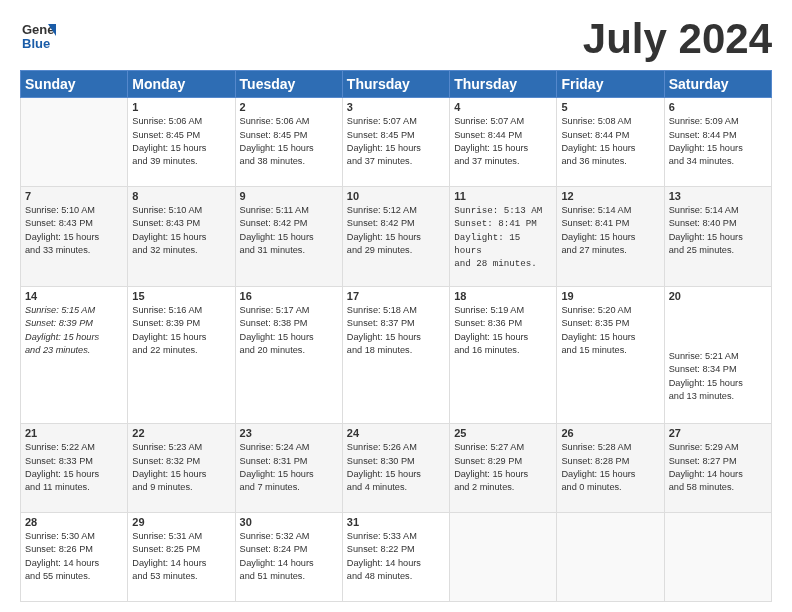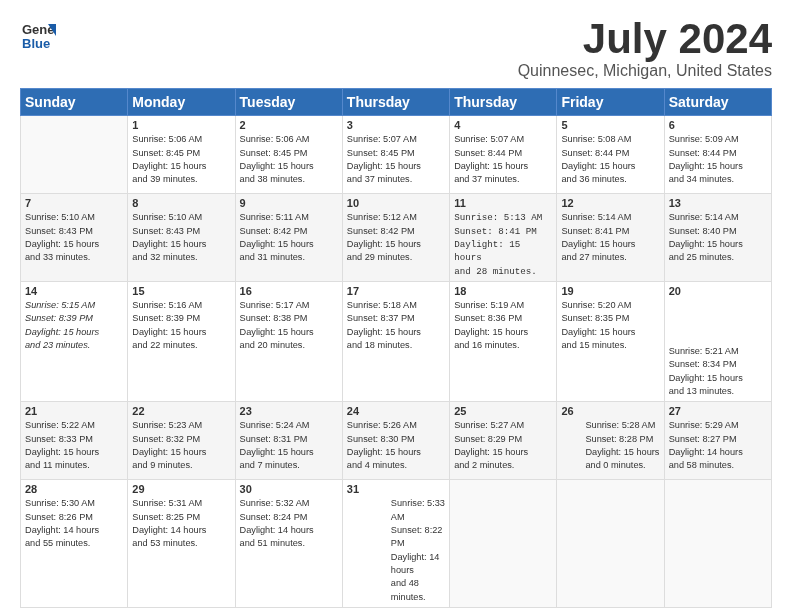--- a/index.html
+++ b/index.html
@@ -99,21 +99,20 @@
       <div class="logo-row">
         <svg width="36" height="36" viewBox="0 0 36 36">
           <text x="2" y="18" font-size="13" font-weight="bold" fill="#333" font-family="Arial">General</text>
           <text x="2" y="32" font-size="13" font-weight="bold" fill="#1a5ca8" font-family="Arial">Blue</text>
           <polygon points="28,8 36,8 36,20" fill="#1a5ca8"></polygon>
         </svg>
       </div>
     </div>
     <div class="title-section">
       <div class="main-title">July 2024</div>
-      <div class="subtitle">Quinnesec, Michigan, United States</div>
     </div>
   </div>
 
   <table class="calendar">
     <thead>
       <tr>
         <th>Sunday</th>
         <th>Monday</th>
         <th>Tuesday</th>
         <th>Thursday</th>
@@ -301,21 +300,21 @@
           </td>
           <td>
             <span class="day-num">25</span>
             <div class="day-info" style="white-space: pre-line;">Sunrise: 5:27 AM
 Sunset: 8:29 PM
 Daylight: 15 hours
 and 2 minutes.</div>
           </td>
           <td>
             <span class="day-num">26</span>
-            <div class="day-info" style="white-space: pre-line; margin-left: 24px;">Sunrise: 5:28 AM
+            <div class="day-info" style="white-space: pre-line;">Sunrise: 5:28 AM
 Sunset: 8:28 PM
 Daylight: 15 hours
 and 0 minutes.</div>
           </td>
           <td>
             <span class="day-num">27</span>
             <div class="day-info" style="white-space: pre-line;">Sunrise: 5:29 AM
 Sunset: 8:27 PM
 Daylight: 14 hours
 and 58 minutes.</div>
@@ -338,21 +337,21 @@
           </td>
           <td>
             <span class="day-num">30</span>
             <div class="day-info" style="white-space: pre-line;">Sunrise: 5:32 AM
 Sunset: 8:24 PM
 Daylight: 14 hours
 and 51 minutes.</div>
           </td>
           <td>
             <span class="day-num">31</span>
-            <div class="day-info" style="white-space: pre-line; margin-left: 44px;">Sunrise: 5:33 AM
+            <div class="day-info" style="white-space: pre-line;">Sunrise: 5:33 AM
 Sunset: 8:22 PM
 Daylight: 14 hours
 and 48 minutes.</div>
           </td>
           <td class="empty"></td>
           <td class="empty"></td>
           <td class="empty"></td>
         </tr>
       </tbody>
   </table>

